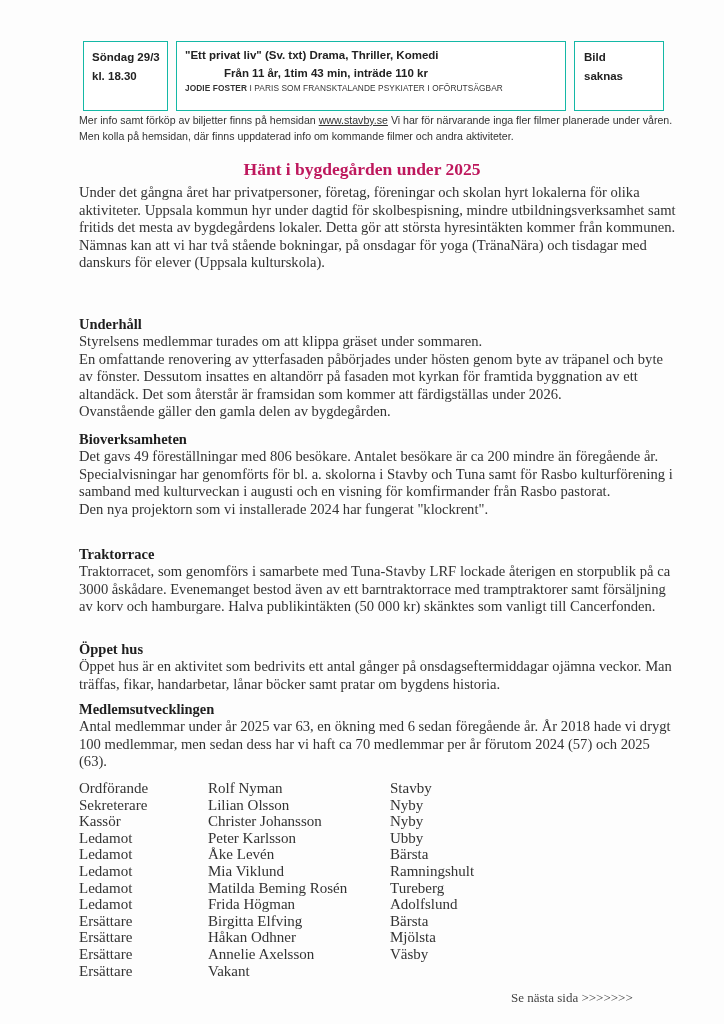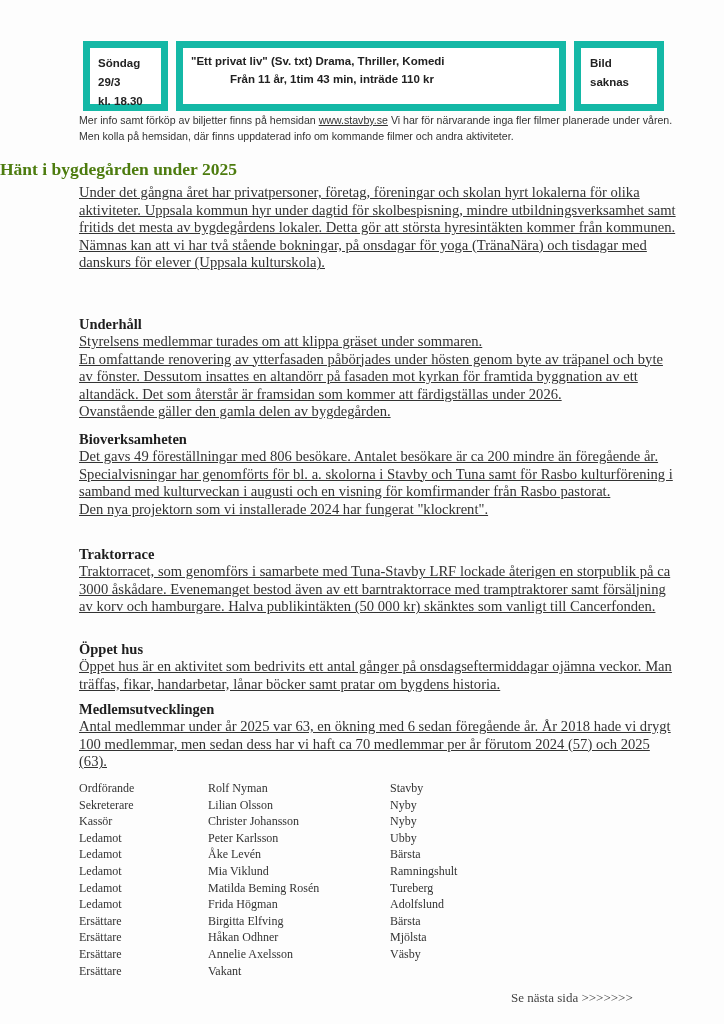--- a/index.html
+++ b/index.html
@@ -1,57 +1,57 @@
 <!DOCTYPE html>
 <html><head>
 <meta charset="utf-8">
 <style>
   html, body { margin: 0; padding: 0; }
   body {
     width: 724px; height: 1024px; background: #fdfdfd; position: relative; overflow: hidden;
     color: #2a2a2a;
   }
   .box {
-    position: absolute; border: 7px solid #14b8a6; background: #fff;
+    position: absolute; border: 1px solid #14b8a6; background: #fff;
     font-family: "DejaVu Sans", sans-serif; box-sizing: border-box;
   }
   #box-date { left: 83px; top: 41px; width: 85px; height: 70px; padding: 6px 0 0 8px; }
   #box-film { left: 176px; top: 41px; width: 390px; height: 70px; padding: 5px 0 0 8px; }
   #box-img  { left: 574px; top: 41px; width: 90px; height: 70px; padding: 6px 8px 0 9px; }
   .cal-b { font-family: "Liberation Sans", sans-serif; font-weight: bold; font-size: 11.5px; line-height: 19px; color: #222; }
   .cal-caps { font-family: "Liberation Sans", sans-serif; font-size: 8.3px; line-height: 12px; color: #333; letter-spacing: 0.1px; }
   .cal-caps b { font-weight: bold; }
   #film-t1 { line-height: 17px; }
   #film-t2 { line-height: 18px; padding-left: 39px; }
 
   #info {
     position: absolute; left: 79px; top: 113px; width: 600px;
     font-family: "Liberation Sans", sans-serif; font-size: 10.6px; line-height: 15.5px; color: #333;
   }
   #info a { color: #333; text-decoration: underline; }
 
   #doc-title {
-    position: absolute; left: 0; width: 724px; top: 159px; 
-    font-family: "Liberation Serif", serif; font-weight: bold; font-size: 17.5px; color: #4d7c0f;
+    position: absolute; left: 0; width: 724px; top: 159px; text-align: center;
+    font-family: "Liberation Serif", serif; font-weight: bold; font-size: 17.5px; color: #be185d;
   }
 
   .sec { position: absolute; left: 79px; width: 600px; font-family: "Liberation Serif", serif; }
   .sec h2 { margin: 0; font-size: 14.5px; font-weight: bold; line-height: 18px; color: #1e1e1e; }
-  .sec p { margin: 0; font-size: 14.6px; line-height: 17.6px; color: #333; text-decoration: underline; }
+  .sec p { margin: 0; font-size: 14.6px; line-height: 17.6px; color: #333; }
 
   #sec-0 { top: 184px; }
   #sec-1 { top: 315px; }
   #sec-2 { top: 430px; }
   #sec-3 { top: 545px; }
   #sec-4 { top: 640px; }
   #sec-5 { top: 700px; }
 
   #board { position: absolute; left: 79px; top: 780px; width: 600px; font-family: "Liberation Serif", serif; }
   #board h2 { margin: 0; font-size: 14.5px; font-weight: bold; line-height: 17px; color: #1e1e1e; }
-  .brow { position: relative; height: 16.6px; font-size: 12px; line-height: 16.6px; color: #333; }
+  .brow { position: relative; height: 16.6px; font-size: 15px; line-height: 16.6px; color: #333; }
   .brow span { position: absolute; top: 0; white-space: nowrap; }
   .c-role { left: 0; }
   .c-name { left: 129px; }
   .c-place { left: 311px; }
 
   #next-page {
     position: absolute; left: 511px; top: 978px;
     font-family: "Liberation Serif", serif; font-size: 13px; color: #444; margin-top: 12px;
   }
 </style>
@@ -59,20 +59,21 @@
 <body>
 
 <div class="box" id="box-date">
   <div class="cal-b">Söndag 29/3</div>
   <div class="cal-b">kl. 18.30</div>
 </div>
 
 <div class="box" id="box-film">
   <div class="cal-b" id="film-t1">"Ett privat liv" (Sv. txt) Drama, Thriller, Komedi</div>
   <div class="cal-b" id="film-t2">Från 11 år, 1tim 43 min, inträde 110 kr</div>
+  <div class="cal-caps"><b>JODIE FOSTER</b><span> I PARIS SOM FRANSKTALANDE PSYKIATER I OFÖRUTSÄGBAR</span></div>
 </div>
 
 <div class="box" id="box-img">
   <div class="cal-b">Bild</div>
   <div class="cal-b">saknas</div>
 </div>
 
 <div id="info"><span>Mer info samt förköp av biljetter finns på hemsidan </span><a>www.stavby.se</a><span> Vi har för närvarande inga fler filmer planerade under våren. Men kolla på hemsidan, där finns uppdaterad info om kommande filmer och andra aktiviteter.</span></div>
 
 <div id="doc-title">Hänt i bygdegården under 2025</div>

